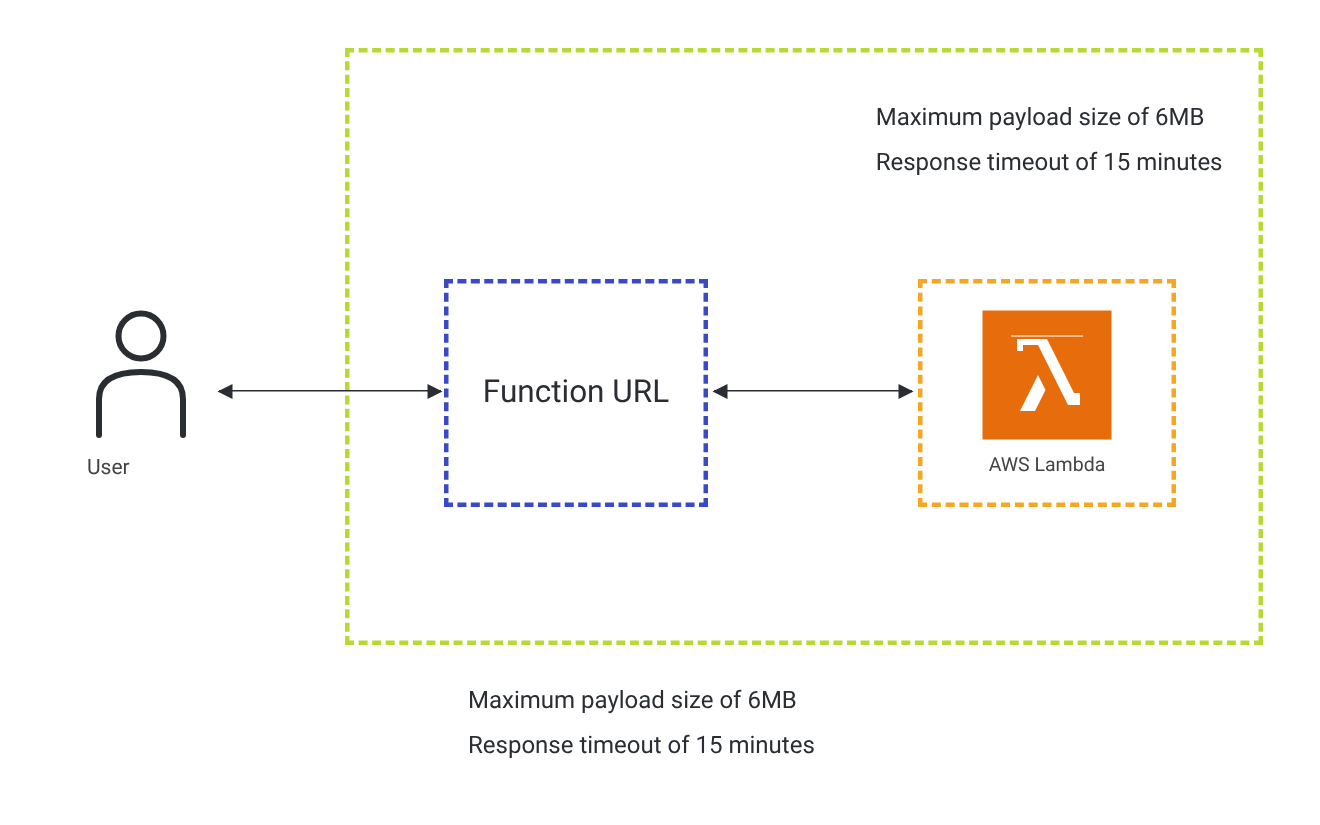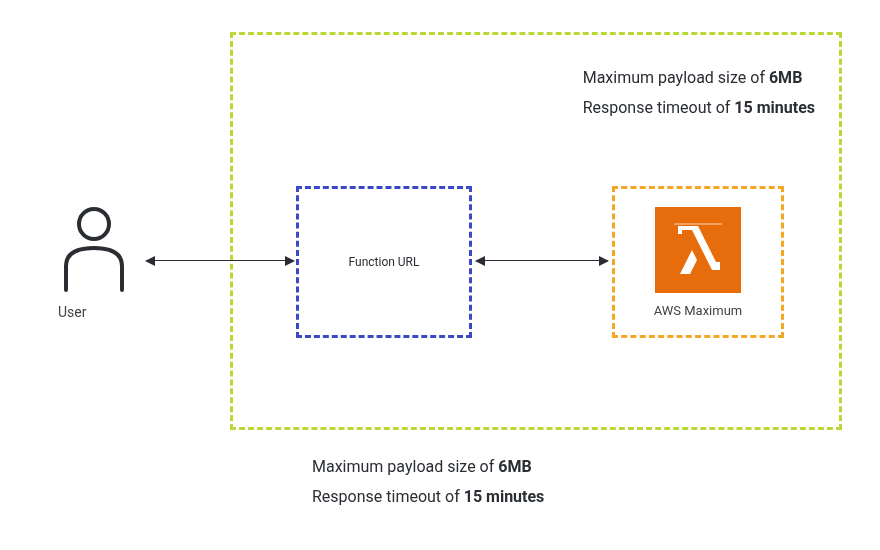--- a/index.html
+++ b/index.html
@@ -30,21 +30,21 @@
     .function-url-box {
       position: absolute;
       left: 296px;
       top: 186px;
       width: 176px;
       height: 152px;
       border: 3px dashed #3a49c5;
       display: flex;
       align-items: center;
       justify-content: center;
-      font-size: 12px;
+      font-size: 21px;
     }
     .lambda-box {
       position: absolute;
       left: 612px;
       top: 186px;
       width: 172px;
       height: 152px;
       border: 3px dashed #f5a623;
       display: flex;
       flex-direction: column;
@@ -94,21 +94,21 @@
     .arrow::after { right: -1px; border-left: 10px solid #2a2e33; }
     .arrow-1 { left: 146px; top: 260px; width: 148px; }
     .arrow-2 { left: 476px; top: 260px; width: 132px; }
     .bottom-info {
       position: absolute;
       left: 312px;
       top: 452px;
       font-size: 16px;
       line-height: 1.9;
     }
-    b { font-weight: 700; }
+    b { font-weight: 400; }
   </style>
 </head>
 <body>
 
 <div class="outer-box">
   <div class="inner-info">
     <div>
       <span>Maximum payload size of </span><b>6MB</b>
     </div>
     <div>
@@ -134,21 +134,21 @@
 <div class="arrow arrow-2"></div>
 
 <div class="lambda-box">
   <div class="lambda-icon">
     <svg width="60" height="60" viewBox="0 0 60 60">
       <path d="M 14 10 L 24 10 L 44 50 L 52 50 L 52 42 L 48 42 L 30 6 L 10 6 L 10 14 L 14 14 Z" fill="#ffffff"></path>
       <path d="M 24 30 L 12 54 L 22 54 L 29 40 Z" fill="#ffffff"></path>
       <path d="M 6 4 L 54 4" stroke="#ffffff" stroke-width="1" opacity="0.7"></path>
     </svg>
   </div>
-  <div class="lambda-label">AWS Maximum</div>
+  <div class="lambda-label">AWS Lambda</div>
 </div>
 
 <div class="bottom-info">
   <div>
     <span>Maximum payload size of </span><b>6MB</b>
   </div>
   <div>
     <span>Response timeout of </span><b>15 minutes</b>
   </div>
 </div>

